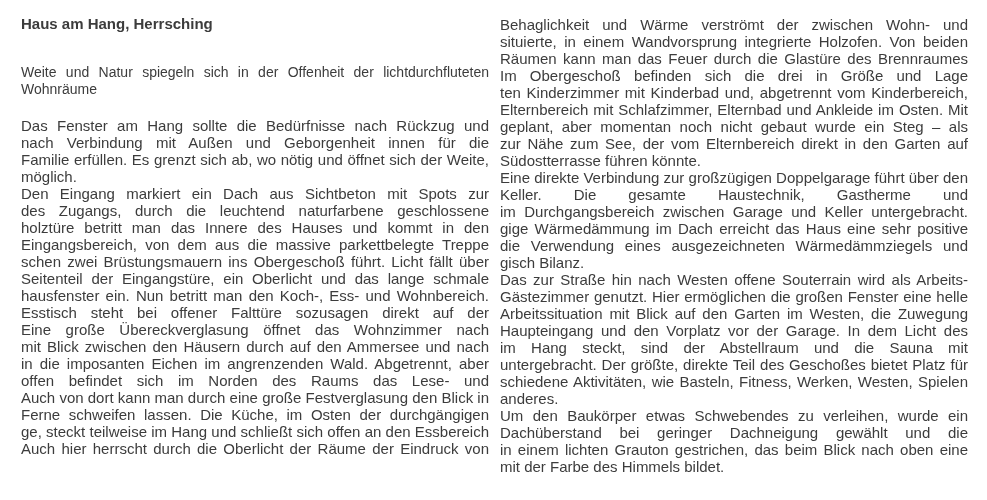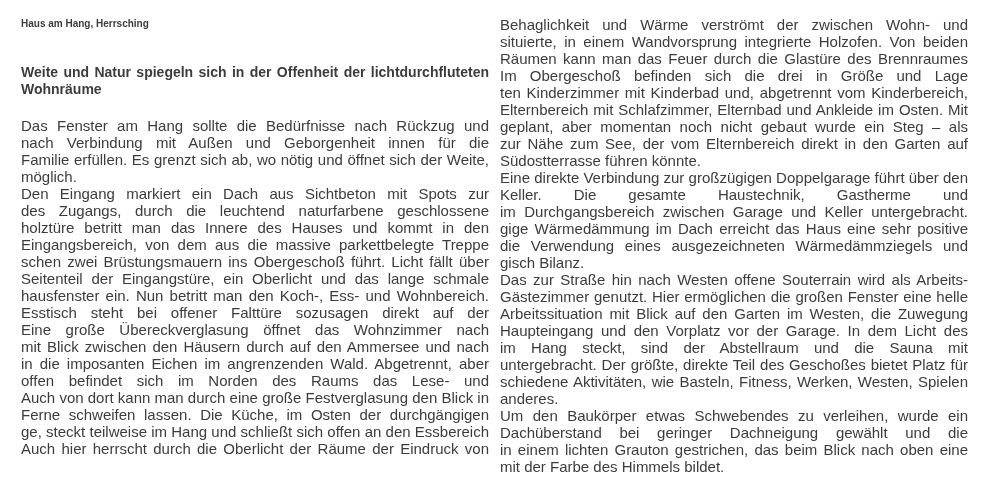--- a/index.html
+++ b/index.html
@@ -22,30 +22,30 @@
     display: flex;
     column-gap: 11px;
     background: #ffffff;
   }
   .col {
     flex: 1 1 0;
     min-width: 0;
   }
   .page-title {
     margin: 0;
-    font-size: 10px;
+    font-size: 15px;
     line-height: 17px;
     font-weight: bold;
     text-align: left;
   }
   .page-subtitle {
     margin: 32px 0 0 0;
     font-size: 14px;
     line-height: 17px;
-    font-weight: bold;
+    font-weight: normal;
   }
   .body-text {
     margin-top: 19px;
     font-size: 15px;
     line-height: 17px;
   }
   .col-right .body-text {
     margin-top: 1px;
   }
   .para {

